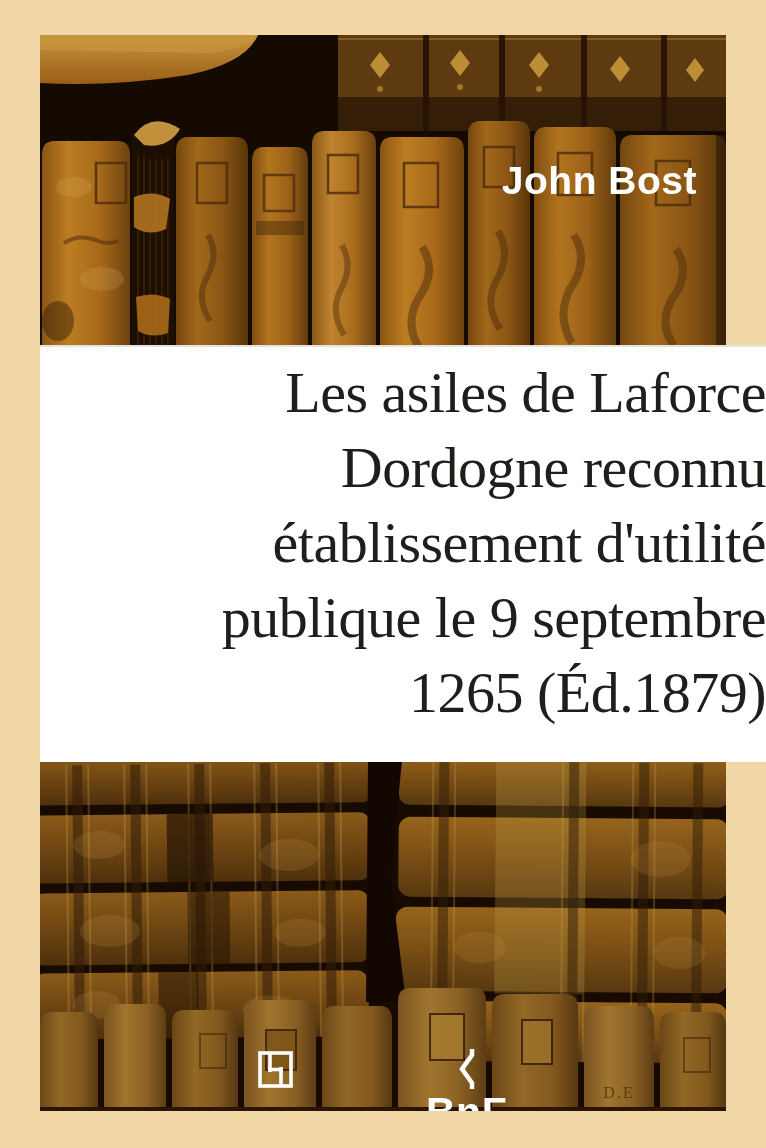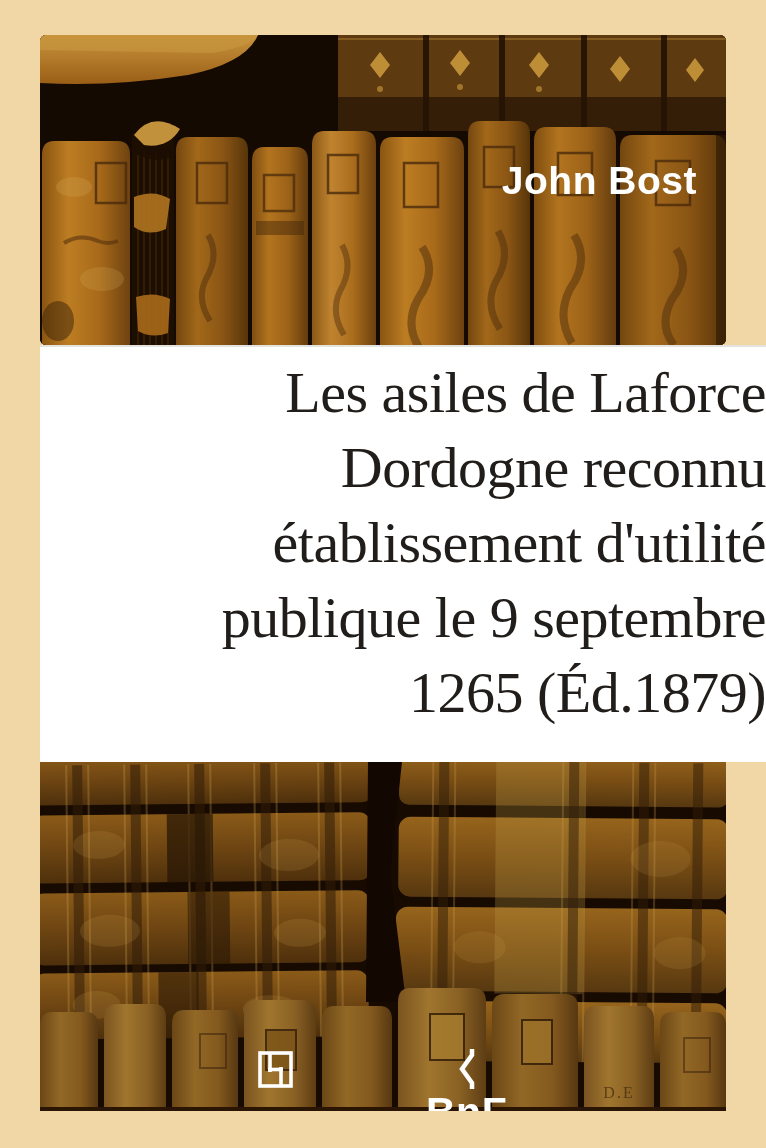--- a/index.html
+++ b/index.html
@@ -5,21 +5,21 @@
   html,body{margin:0;padding:0;}
   .page{
     position:relative;
     width:766px;height:1148px;
     background:#f2d7a6;
     overflow:hidden;
     font-family:"Liberation Sans", sans-serif;
   }
   .photo{position:absolute;left:40px;width:686px;overflow:hidden;}
   .photo svg{display:block;}
-  .photo-top{top:35px;height:310px;background:#150a02;border-radius:6px;}
+  .photo-top{top:35px;height:310px;background:#150a02;}
   .photo-bottom{top:762px;height:349px;background:#170a01;}
   .title-band{
     position:absolute;left:40px;top:345px;width:738px;height:417px;
     background:#ffffff;
     box-shadow:inset 0 2px 0 rgba(180,175,160,.35);
   }
   .title{
     position:absolute;top:10px;right:12px;left:20px;
     text-align:right;
     font-family:"Liberation Serif", serif;

